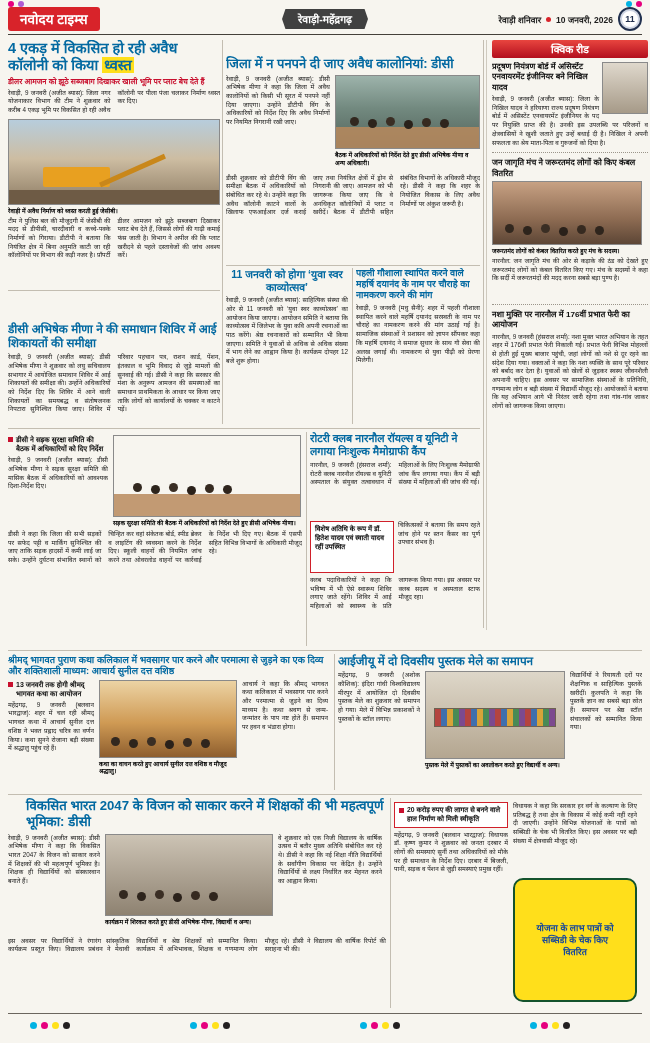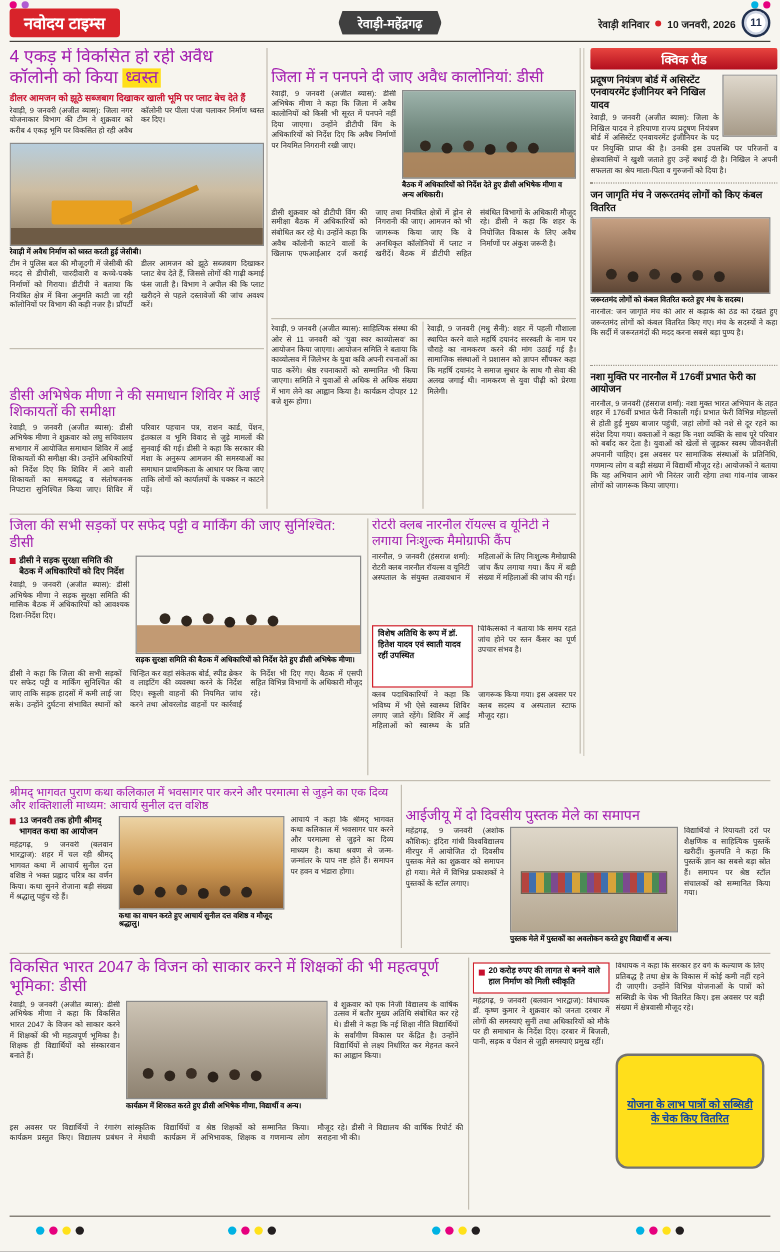--- a/index.html
+++ b/index.html
@@ -25,40 +25,40 @@
   .red-dot { width:5px; height:5px; border-radius:50%; background:#d8232a; display:inline-block; }
   .page-circle {
     width:20px; height:20px; border:2px solid #22314f; border-radius:50%;
     display:flex; align-items:center; justify-content:center;
     font-size:9px; font-weight:bold; color:#22314f; background:#fff;
     box-shadow:inset 0 0 0 2px #cfd6e4;
   }
   .mast-rule { position:absolute; top:34px; left:8px; right:8px; border-top:1.6px solid #44403a; }
 
   
-  .headline { font-weight:400; color:#a21caf; line-height:1.2; }
+  .headline { font-weight:700; color:#0369a1; line-height:1.2; }
   .hl { background:#ffdf1b; padding:0 2px; }
   .subhead-red { color:#c8102e; font-weight:bold; font-size:7.6px; line-height:1.3; margin:2px 0; }
   .bt { font-size:6.3px; line-height:1.38; text-align:justify; color:#1c1c1c; }
   .c2 { column-count:2; column-gap:7px; }
   .c3 { column-count:3; column-gap:7px; }
   .cap { font-size:6.1px; font-weight:700; line-height:1.3; color:#000; margin-top:2px; }
   .article { position:absolute; overflow:hidden; }
 
   .bullet-box { display:flex; gap:3px; font-size:7px; font-weight:bold; line-height:1.3; }
   .bullet-sq { width:5px; height:5px; background:#c8102e; flex:none; margin-top:2px; }
 
   .inset-red {
     border:1.5px solid #d0202a; padding:3px 4px; font-size:6.8px; font-weight:bold;
     line-height:1.3; background:#fff;
   }
   .yellow-box {
-    background:#ffdf1b; border:2px solid #737373; border-radius:10px;
+    background:#ffdf1b; border:2px solid #14532d; border-radius:10px;
     color:#15479c; font-weight:bold; font-size:9px; line-height:1.35;
-    display:flex; align-items:center; justify-content:center; text-align:center; padding:6px;text-decoration:underline;
+    display:flex; align-items:center; justify-content:center; text-align:center; padding:20px;
   }
 
   
   .qr-box { border-left:1px solid #cfcabf; padding-left:5px; }
   .qr-header {
     background:linear-gradient(#e8453f,#b30f1e); color:#fff; text-align:center;
     font-weight:bold; font-size:10.5px; padding:2px 0; border-radius:2px; margin-bottom:4px;
   }
   .qr-title { font-size:8.1px; font-weight:bold; line-height:1.28; margin-bottom:2px; }
   .qr-divider { border-top:1px dotted #9b958a; margin:5px 0; }
@@ -149,24 +149,26 @@
           <div class="table-strip"></div>
           <div class="heads"></div>
         </div>
         <div class="cap">बैठक में अधिकारियों को निर्देश देते हुए डीसी अभिषेक मीणा व अन्य अधिकारी।</div>
       </div>
     </div>
     <div class="bt c3" style="height:80px; margin-top:3px;">डीसी शुक्रवार को डीटीपी विंग की समीक्षा बैठक में अधिकारियों को संबोधित कर रहे थे। उन्होंने कहा कि अवैध कॉलोनी काटने वालों के खिलाफ एफआईआर दर्ज कराई जाए तथा नियंत्रित क्षेत्रों में ड्रोन से निगरानी की जाए। आमजन को भी जागरूक किया जाए कि वे अनधिकृत कॉलोनियों में प्लाट न खरीदें। बैठक में डीटीपी सहित संबंधित विभागों के अधिकारी मौजूद रहे। डीसी ने कहा कि शहर के नियोजित विकास के लिए अवैध निर्माणों पर अंकुश जरूरी है।</div>
   </div>
 
   <div class="article" style="left:226px; top:268px; width:122px; height:156px;">
+    <div class="headline" style="font-size:10.5px; text-align:center;">11 जनवरी को होगा ‘युवा स्वर काव्योत्सव’</div>
     <div class="bt" style="height:120px; margin-top:3px;">रेवाड़ी, 9 जनवरी (अजीत ब्यास): साहित्यिक संस्था की ओर से 11 जनवरी को ‘युवा स्वर काव्योत्सव’ का आयोजन किया जाएगा। आयोजन समिति ने बताया कि काव्योत्सव में जिलेभर के युवा कवि अपनी रचनाओं का पाठ करेंगे। श्रेष्ठ रचनाकारों को सम्मानित भी किया जाएगा। समिति ने युवाओं से अधिक से अधिक संख्या में भाग लेने का आह्वान किया है। कार्यक्रम दोपहर 12 बजे शुरू होगा।</div>
   </div>
 
   <div class="article" style="left:356px; top:268px; width:124px; height:156px;">
+    <div class="headline" style="font-size:9.2px;">पहली गौशाला स्थापित करने वाले महर्षि दयानंद के नाम पर चौराहे का नामकरण करने की मांग</div>
     <div class="bt" style="height:104px; margin-top:3px;">रेवाड़ी, 9 जनवरी (मधु सैनी): शहर में पहली गौशाला स्थापित करने वाले महर्षि दयानंद सरस्वती के नाम पर चौराहे का नामकरण करने की मांग उठाई गई है। सामाजिक संस्थाओं ने प्रशासन को ज्ञापन सौंपकर कहा कि महर्षि दयानंद ने समाज सुधार के साथ गौ सेवा की अलख जगाई थी। नामकरण से युवा पीढ़ी को प्रेरणा मिलेगी।</div>
   </div>
 
   <div class="article qr-box" style="left:486px; top:40px; width:156px; height:590px;">
     <div class="qr-header">क्विक रीड</div>
 
     <div style="overflow:hidden;">
       <div class="photo ph-portrait" style="float:right; width:44px; height:50px; margin:0 0 2px 3px;"></div>
       <div class="qr-title">प्रदूषण नियंत्रण बोर्ड में असिस्टेंट एनवायरमेंट इंजीनियर बने निखिल यादव</div>
       <div class="bt">रेवाड़ी, 9 जनवरी (अजीत ब्यास): जिला के निखिल यादव ने हरियाणा राज्य प्रदूषण नियंत्रण बोर्ड में असिस्टेंट एनवायरमेंट इंजीनियर के पद पर नियुक्ति प्राप्त की है। उनकी इस उपलब्धि पर परिजनों व क्षेत्रवासियों ने खुशी जताते हुए उन्हें बधाई दी है। निखिल ने अपनी सफलता का श्रेय माता-पिता व गुरुजनों को दिया है।</div>
@@ -185,21 +187,20 @@
 
     <div class="qr-divider"></div>
 
     <div>
       <div class="qr-title">नशा मुक्ति पर नारनौल में 176वीं प्रभात फेरी का आयोजन</div>
       <div class="bt" style="height:200px; overflow:hidden;">नारनौल, 9 जनवरी (हंसराज शर्मा): नशा मुक्त भारत अभियान के तहत शहर में 176वीं प्रभात फेरी निकाली गई। प्रभात फेरी विभिन्न मोहल्लों से होती हुई मुख्य बाजार पहुंची, जहां लोगों को नशे से दूर रहने का संदेश दिया गया। वक्ताओं ने कहा कि नशा व्यक्ति के साथ पूरे परिवार को बर्बाद कर देता है। युवाओं को खेलों से जुड़कर स्वस्थ जीवनशैली अपनानी चाहिए। इस अवसर पर सामाजिक संस्थाओं के प्रतिनिधि, गणमान्य लोग व बड़ी संख्या में विद्यार्थी मौजूद रहे। आयोजकों ने बताया कि यह अभियान आगे भी निरंतर जारी रहेगा तथा गांव-गांव जाकर लोगों को जागरूक किया जाएगा।</div>
     </div>
   </div>
 
   <div class="article" style="left:8px; top:432px; width:294px; height:214px;">
-    <div class="headline" style="font-size:11.6px;">जिला की सभी सड़कों पर सफेद पट्टी व मार्किंग की जाए सुनिश्चित: डीसी</div>
     <div style="display:flex; gap:5px; margin-top:3px;">
       <div style="width:100px;">
         <div class="bullet-box">
           <span class="bullet-sq"></span>
           <span>डीसी ने सड़क सुरक्षा समिति की बैठक में अधिकारियों को दिए निर्देश</span>
         </div>
         <div class="bt" style="height:56px; overflow:hidden; margin-top:3px;">रेवाड़ी, 9 जनवरी (अजीत ब्यास): डीसी अभिषेक मीणा ने सड़क सुरक्षा समिति की मासिक बैठक में अधिकारियों को आवश्यक दिशा-निर्देश दिए।</div>
       </div>
       <div style="width:188px;">
         <div class="photo ph-meeting" style="width:186px; height:80px;">
@@ -235,36 +236,36 @@
       <div style="width:138px;">
         <div class="photo ph-katha" style="width:136px; height:76px;">
           <div class="heads" style="bottom:14%; left:8%;"></div>
         </div>
         <div class="cap">कथा का वाचन करते हुए आचार्य सुनील दत्त वशिष्ठ व मौजूद श्रद्धालु।</div>
       </div>
       <div class="bt" style="width:86px; height:96px; overflow:hidden;">आचार्य ने कहा कि श्रीमद् भागवत कथा कलिकाल में भवसागर पार करने और परमात्मा से जुड़ने का दिव्य माध्यम है। कथा श्रवण से जन्म-जन्मांतर के पाप नष्ट होते हैं। समापन पर हवन व भंडारा होगा।</div>
     </div>
   </div>
 
-  <div class="article" style="left:338px; top:672px; width:304px; height:138px;">
+  <div class="article" style="left:338px; top:654px; width:304px; height:138px;">
     <div class="headline" style="font-size:11.8px;">आईजीयू में दो दिवसीय पुस्तक मेले का समापन</div>
     <div style="display:flex; gap:5px; margin-top:3px;">
       <div class="bt" style="width:82px; height:108px; overflow:hidden;">महेंद्रगढ़, 9 जनवरी (अशोक कौशिक): इंदिरा गांधी विश्वविद्यालय मीरपुर में आयोजित दो दिवसीय पुस्तक मेले का शुक्रवार को समापन हो गया। मेले में विभिन्न प्रकाशकों ने पुस्तकों के स्टॉल लगाए।</div>
       <div style="width:140px;">
         <div class="photo ph-books" style="width:138px; height:86px;">
           <div class="book-row"></div>
         </div>
         <div class="cap">पुस्तक मेले में पुस्तकों का अवलोकन करते हुए विद्यार्थी व अन्य।</div>
       </div>
       <div class="bt" style="width:72px; height:108px; overflow:hidden;">विद्यार्थियों ने रियायती दरों पर शैक्षणिक व साहित्यिक पुस्तकें खरीदीं। कुलपति ने कहा कि पुस्तकें ज्ञान का सबसे बड़ा स्रोत हैं। समापन पर श्रेष्ठ स्टॉल संचालकों को सम्मानित किया गया।</div>
     </div>
   </div>
 
   <div class="article" style="left:8px; top:798px; width:378px; height:212px;">
-    <div class="headline" style="font-size:13.2px;">विकसित भारत 2047 के विजन को साकार करने में शिक्षकों की भी महत्वपूर्ण भूमिका: डीसी</div>
+    <div class="headline" style="font-size:13.2px;margin-left:18px;">विकसित भारत 2047 के विजन को साकार करने में शिक्षकों की भी महत्वपूर्ण भूमिका: डीसी</div>
     <div style="display:flex; gap:5px; margin-top:4px;">
       <div class="bt" style="width:92px; height:100px; overflow:hidden;">रेवाड़ी, 9 जनवरी (अजीत ब्यास): डीसी अभिषेक मीणा ने कहा कि विकसित भारत 2047 के विजन को साकार करने में शिक्षकों की भी महत्वपूर्ण भूमिका है। शिक्षक ही विद्यार्थियों को संस्कारवान बनाते हैं।</div>
       <div style="width:168px;">
         <div class="photo ph-event" style="width:166px; height:80px;">
           <div class="heads" style="bottom:20%; left:8%;"></div>
         </div>
         <div class="cap">कार्यक्रम में शिरकत करते हुए डीसी अभिषेक मीणा, विद्यार्थी व अन्य।</div>
       </div>
       <div class="bt" style="width:104px; height:100px; overflow:hidden;">वे शुक्रवार को एक निजी विद्यालय के वार्षिक उत्सव में बतौर मुख्य अतिथि संबोधित कर रहे थे। डीसी ने कहा कि नई शिक्षा नीति विद्यार्थियों के सर्वांगीण विकास पर केंद्रित है। उन्होंने विद्यार्थियों से लक्ष्य निर्धारित कर मेहनत करने का आह्वान किया।</div>
     </div>

